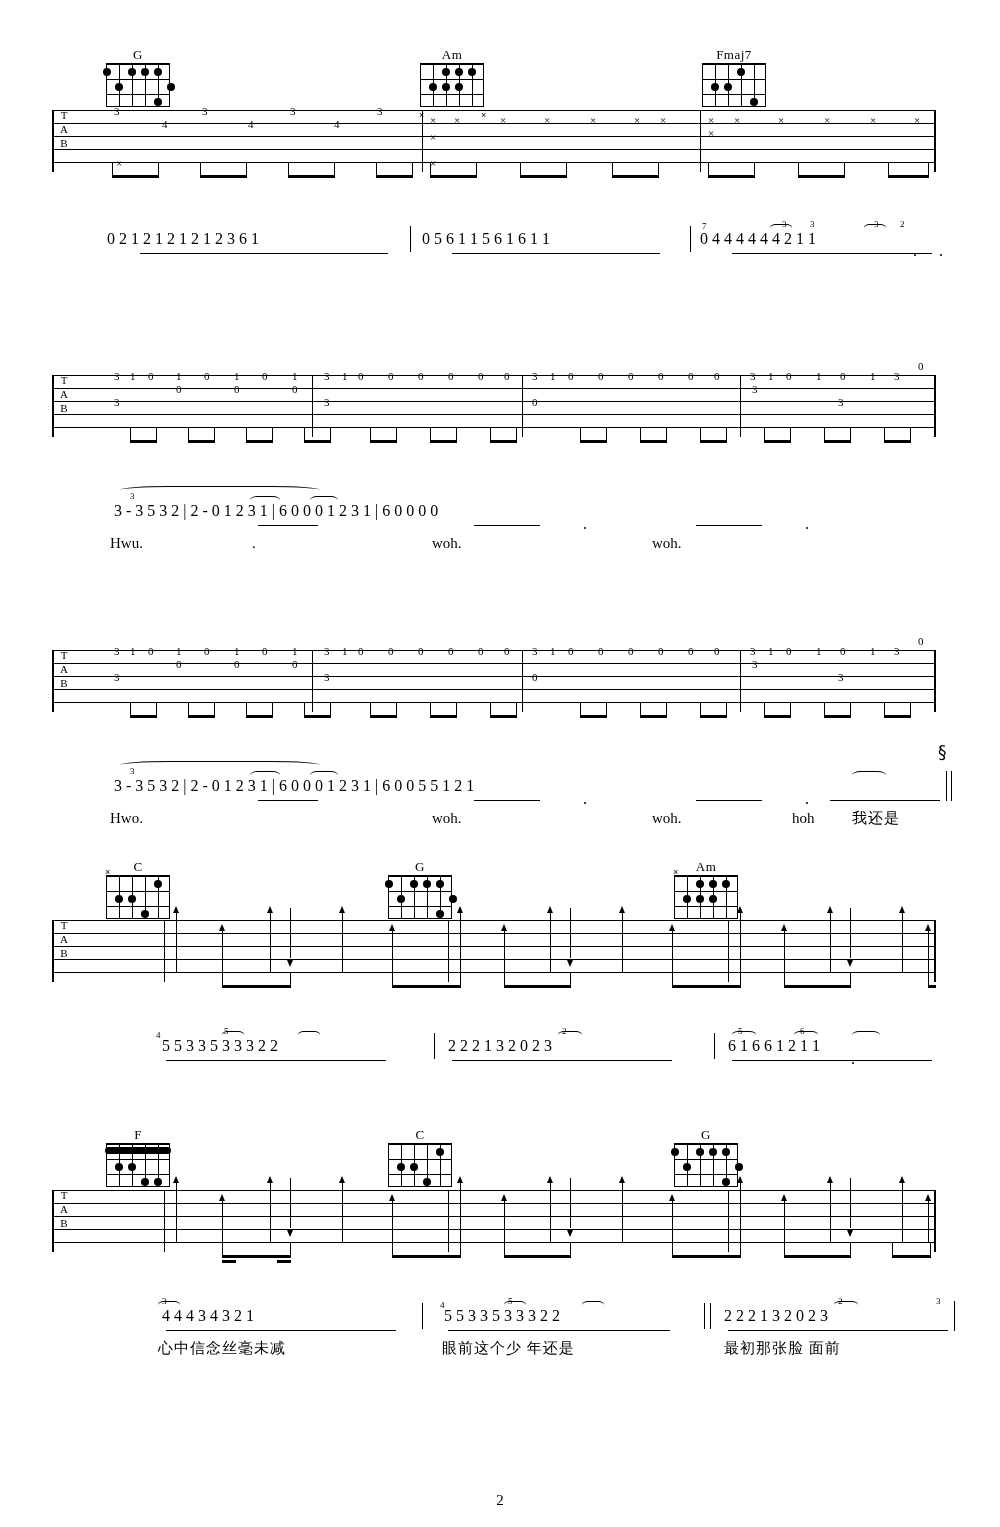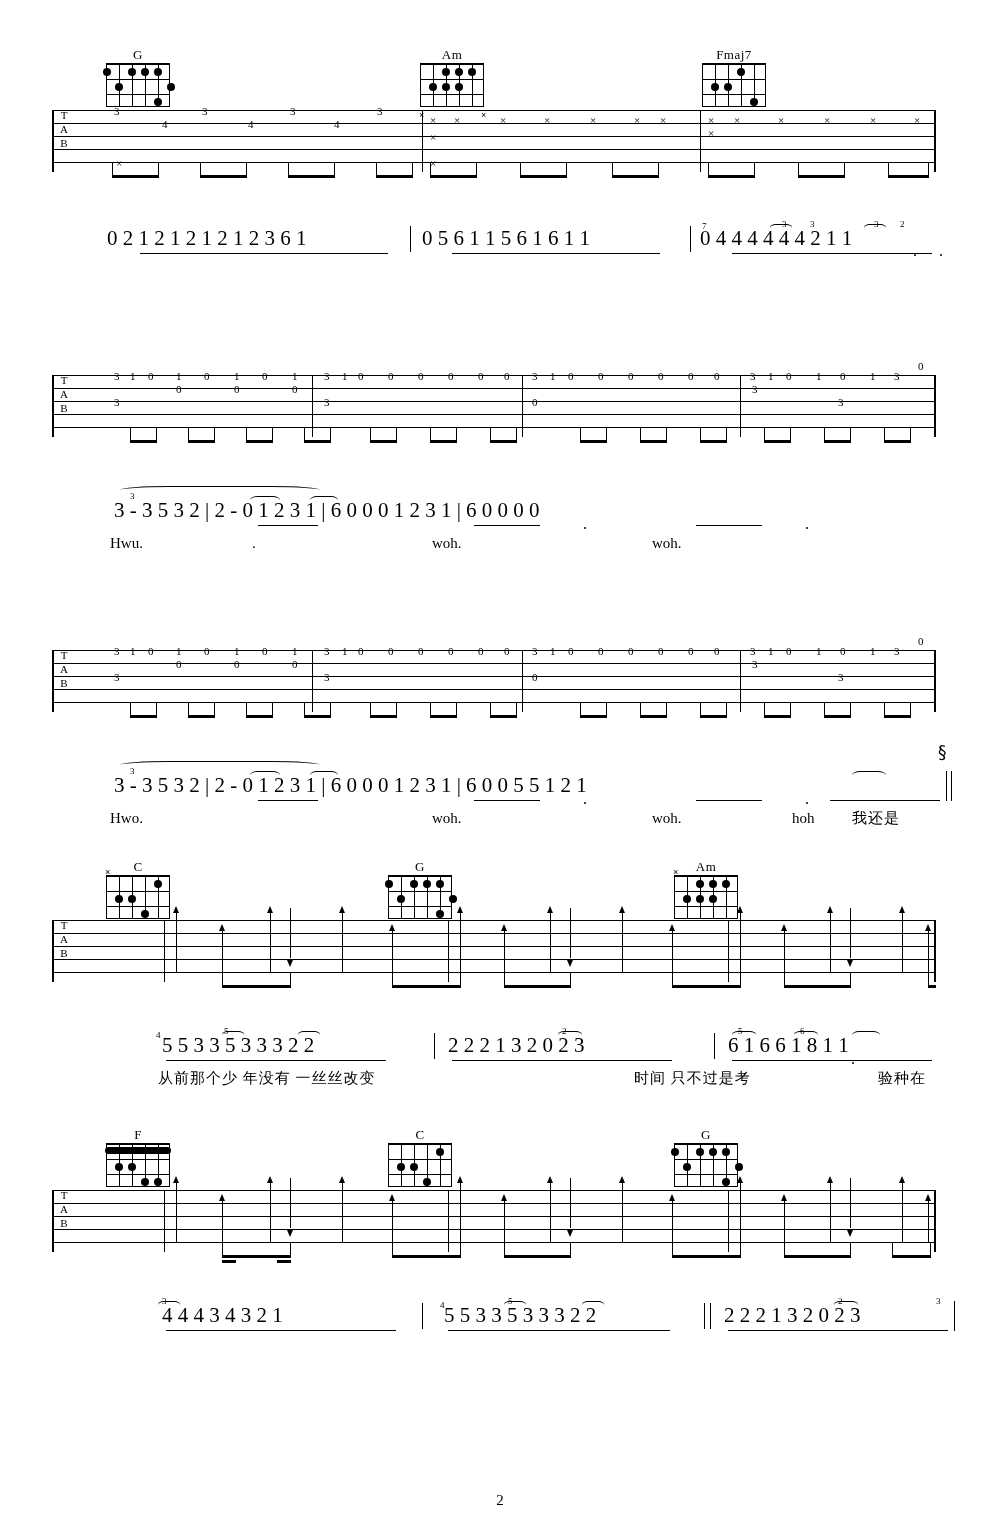--- a/index.html
+++ b/index.html
@@ -157,21 +157,21 @@
     left: 52px;
     width: 900px;
   }
   .nrow {
     position: relative;
     height: 34px;
     font-family: "Liberation Serif", serif;
   }
   .jp {
     position: absolute;
-    font-size: 21px;
+    font-size: 16px;
     line-height: 21px;
     white-space: nowrap;
   }
   .lyr {
     position: absolute;
     font-size: 15px;
     line-height: 15px;
     white-space: nowrap;
     letter-spacing: 1px;
   }
@@ -840,33 +840,28 @@
       <div class="tiny" style="left:172px; top:-8px;">5</div>
       <div class="slur" style="left:170px; top:-4px; width:22px;"></div>
       <div class="slur" style="left:246px; top:-4px; width:22px;"></div>
       <div class="underline" style="left:114px; top:25px; width:220px;"></div>
       <div class="vbar" style="left:382px; top:-2px; height:26px;"></div>
       <div class="jp" style="left:396px; top:0;">2 2 2 1 3 2 0 2 3</div>
       <div class="tiny" style="left:510px; top:-8px;">2</div>
       <div class="slur" style="left:506px; top:-4px; width:24px;"></div>
       <div class="underline" style="left:400px; top:25px; width:220px;"></div>
       <div class="vbar" style="left:662px; top:-2px; height:26px;"></div>
-      <div class="jp" style="left:676px; top:0;">6 1 6 6 1 8 1 1</div>
+      <div class="jp" style="left:676px; top:0;">6 1 6 6 1 2 1 1</div>
       <div class="tiny" style="left:686px; top:-8px;">5</div>
       <div class="tiny" style="left:748px; top:-8px;">6</div>
       <div class="slur" style="left:680px; top:-4px; width:24px;"></div>
       <div class="slur" style="left:742px; top:-4px; width:24px;"></div>
       <div class="slur" style="left:800px; top:-4px; width:28px;"></div>
       <div class="underline" style="left:680px; top:25px; width:200px;"></div>
       <div class="dotu" style="left:800px; top:27px;"></div>
-    </div>
-    <div class="nrow" style="height:22px;">
-      <div class="lyr" style="left:106px; top:2px;">从前那个少 年没有  一丝丝改变</div>
-      <div class="lyr" style="left:582px; top:2px;">时间 只不过是考</div>
-      <div class="lyr" style="left:826px; top:2px;">验种在</div>
     </div>
   </div>
 
   <div class="chord" style="left:104px; top:1128px;">
     <div class="cname">F</div>
     <div class="grid">
       <div class="v" style="left:12px;"></div>
         <div class="v" style="left:25px;"></div>
       <div class="v" style="left:38px;"></div>
         <div class="v" style="left:51px;"></div>
@@ -1014,16 +1009,21 @@
       <div class="underline" style="left:396px; top:25px; width:222px;"></div>
       <div class="vbar" style="left:652px; top:-2px; height:26px;"></div>
       <div class="vbar" style="left:658px; top:-2px; height:26px;"></div>
       <div class="jp" style="left:672px; top:0;">2 2 2 1 3 2 0 2 3</div>
       <div class="tiny" style="left:786px; top:-8px;">2</div>
       <div class="slur" style="left:782px; top:-4px; width:24px;"></div>
       <div class="tiny" style="left:884px; top:-8px;">3</div>
       <div class="underline" style="left:676px; top:25px; width:220px;"></div>
       <div class="dvbar" style="left:902px; top:-4px; height:30px;"></div>
     </div>
+    <div class="nrow" style="height:22px;">
+      <div class="lyr" style="left:106px; top:2px;">心中信念丝毫未减</div>
+      <div class="lyr" style="left:390px; top:2px;">眼前这个少 年还是</div>
+      <div class="lyr" style="left:672px; top:2px;">最初那张脸    面前</div>
+    </div>
   </div>
 
   <div class="pagenum">2</div>
 </div>
 
 </body></html>

